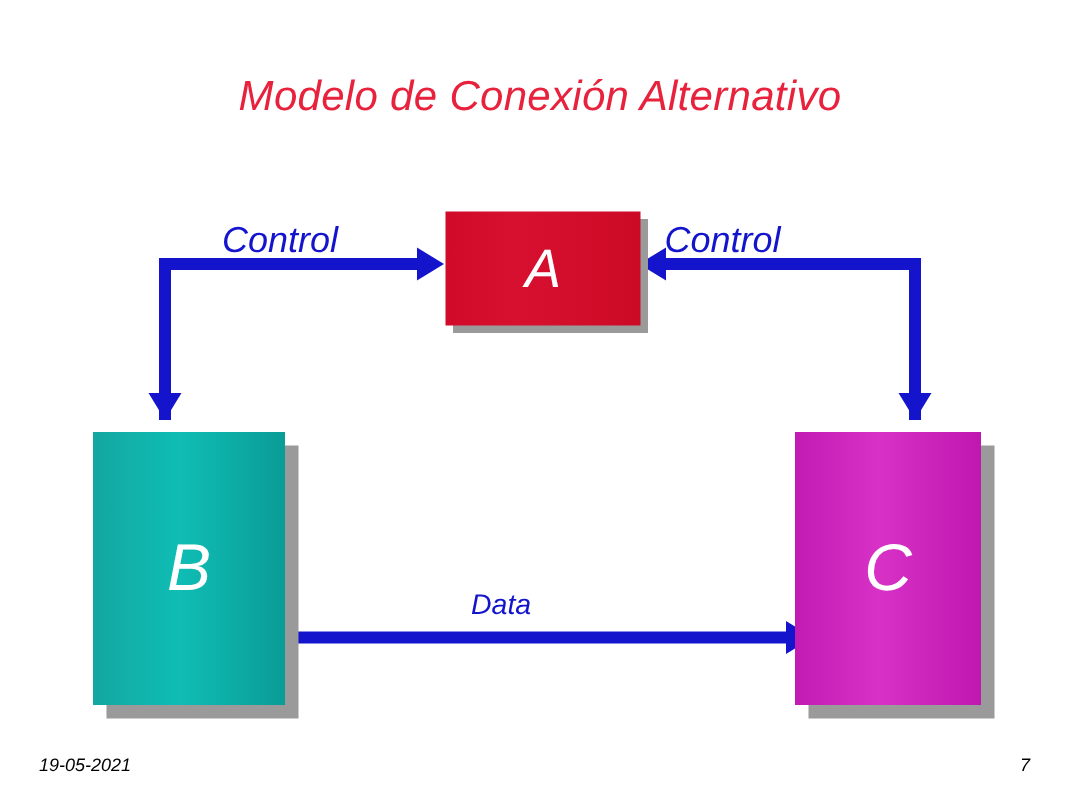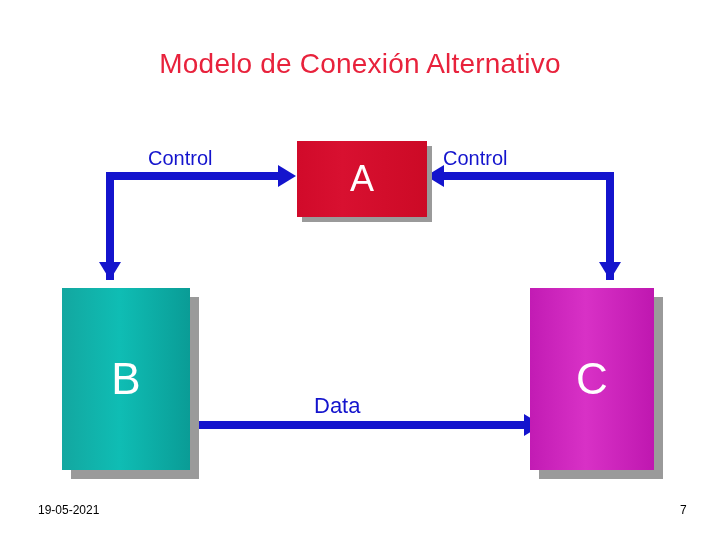--- a/index.html
+++ b/index.html
@@ -11,20 +11,21 @@
     height: 540px;
     background: #ffffff;
     font-family: "Liberation Sans", sans-serif;
     overflow: hidden;
   }
   #slide {
     position: relative;
     width: 640px;
     height: 540px;
     background: #ffffff;
+    font-style: italic;
   }
 
   
   #title {
     position: absolute;
     left: 0;
     top: 48px;
     width: 720px;
     text-align: center;
     font-size: 28px;
@@ -108,36 +109,36 @@
 
   
   #data-line { left: 196px; top: 421px; width: 328px; height: 8px; }
   #data-head-left  { left: 178px; top: 414px; }
   #data-head-right { left: 524px; top: 414px; }
 
   
   .label {
     position: absolute;
     color: #1414cd;
-    font-size: 20px;
+    font-size: 24px;
     white-space: nowrap;
   }
   #label-control-left  { left: 148px; top: 147px; }
   #label-control-right { left: 443px; top: 147px; }
-  #label-data          { left: 314px; top: 393px; font-size: 22px; }
+  #label-data          { left: 314px; top: 393px; font-size: 19px; }
 
   
   .footer {
     position: absolute;
     top: 503px;
     font-size: 12px;
     color: #000000;
     white-space: nowrap;
   }
-  #footer-date   { left: 38px; }
+  #footer-date   { left: 26px; }
   #footer-author { left: 292px; }
   #footer-page   { left: 680px; }
 </style>
 </head>
 <body>
 
 <div id="slide">
 
   <div id="title">Modelo de Conexión Alternativo</div>
 

